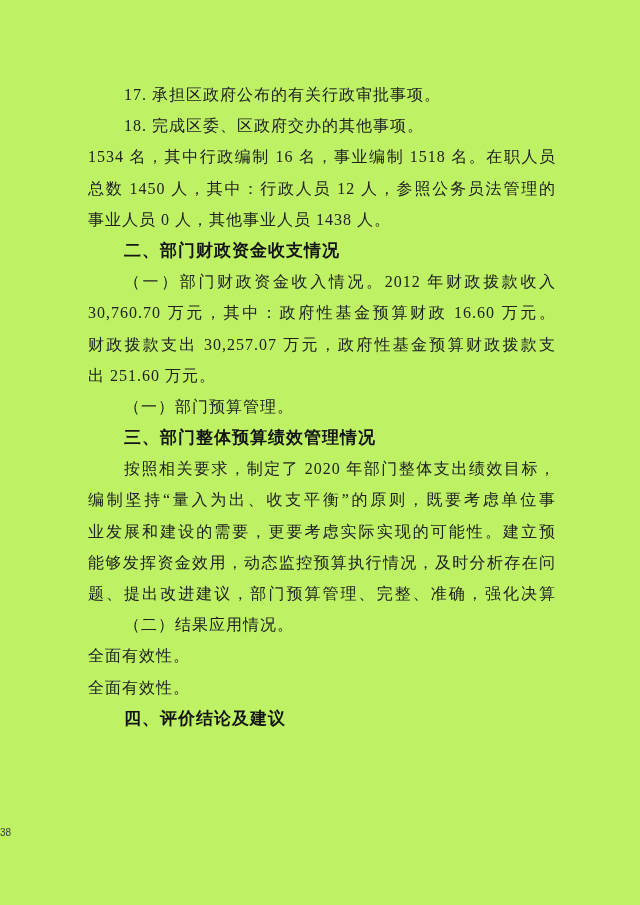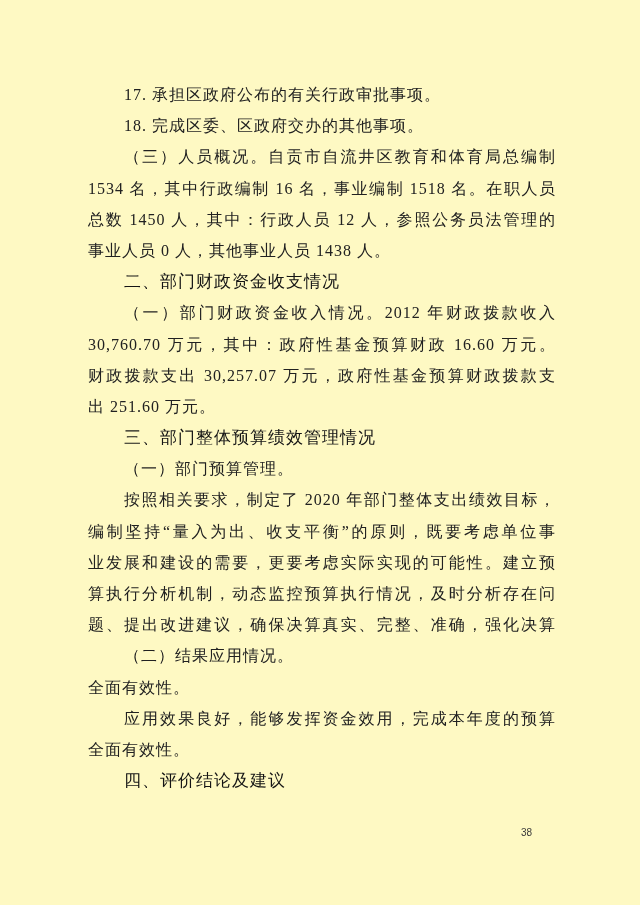--- a/index.html
+++ b/index.html
@@ -9,21 +9,21 @@
     background: #ffffff;
     position: relative;
     overflow: hidden;
     font-family: "Liberation Serif", "DejaVu Serif", serif;
   }
   .page {
     position: absolute;
     left: 0; top: 0;
     width: 640px;
     height: 905px;
-    background: #fef9c3;
+    background: #bef264;
   }
   .content {
     position: absolute;
     left: 88px;
     top: 79px;
     width: 468px;
   }
   .ln {
     margin: 0;
     padding: 0;
@@ -36,59 +36,57 @@
     overflow: visible;
   }
   .indent { text-indent: 36px; }
   .full {
     white-space: normal;
     text-align: justify;
     text-align-last: justify;
   }
   .heading {
     font-family: "Liberation Sans", "DejaVu Sans", sans-serif;
-    font-weight: 400;
+    font-weight: 700;
     font-size: 17px;
     color: #141414;
   }
   .page-number {
     position: absolute;
     left: 0;
     top: 826px;
     width: 532px;
-    text-align: right;
+    text-align: left;
     font-family: "Liberation Sans", "DejaVu Sans", sans-serif;
     font-size: 10px;
     line-height: 13px;
     color: #3a3a3a;
   }
 </style>
 </head>
 <body>
 
 <div class="page">
   <div class="content">
     <p class="ln indent">17. 承担区政府公布的有关行政审批事项。</p>
     <p class="ln indent">18. 完成区委、区政府交办的其他事项。</p>
-    <p class="ln indent full">（三）人员概况。自贡市自流井区教育和体育局总编制</p>
     <p class="ln full">1534 名，其中行政编制 16 名，事业编制 1518 名。在职人员</p>
     <p class="ln full">总数 1450 人，其中：行政人员 12 人，参照公务员法管理的</p>
     <p class="ln">事业人员 0 人，其他事业人员 1438 人。</p>
     <p class="ln indent heading">二、部门财政资金收支情况</p>
     <p class="ln indent full">（一）部门财政资金收入情况。2012 年财政拨款收入</p>
     <p class="ln full">30,760.70 万元，其中：政府性基金预算财政 16.60 万元。</p>
     <p class="ln full">财政拨款支出 30,257.07 万元，政府性基金预算财政拨款支</p>
     <p class="ln">出 251.60 万元。</p>
+    <p class="ln indent">（一）部门预算管理。</p>
     <p class="ln indent heading">三、部门整体预算绩效管理情况</p>
-    <p class="ln indent">（一）部门预算管理。</p>
     <p class="ln indent full">按照相关要求，制定了 2020 年部门整体支出绩效目标，</p>
     <p class="ln full">编制坚持“量入为出、收支平衡”的原则，既要考虑单位事</p>
     <p class="ln full">业发展和建设的需要，更要考虑实际实现的可能性。建立预</p>
-    <p class="ln full">算执行分析机制，动态监控预算执行情况，及时分析存在问</p>
-    <p class="ln full">题、提出改进建议，确保决算真实、完整、准确，强化决算</p>
+    <p class="ln full">能够发挥资金效用，动态监控预算执行情况，及时分析存在问</p>
+    <p class="ln full">题、提出改进建议，部门预算管理、完整、准确，强化决算</p>
     <p class="ln indent">（二）结果应用情况。</p>
     <p class="ln">全面有效性。</p>
-    <p class="ln indent full">应用效果良好，能够发挥资金效用，完成本年度的预算</p>
     <p class="ln">全面有效性。</p>
     <p class="ln indent heading">四、评价结论及建议</p>
   </div>
   <div class="page-number">38</div>
 </div>
 
 </body></html>

